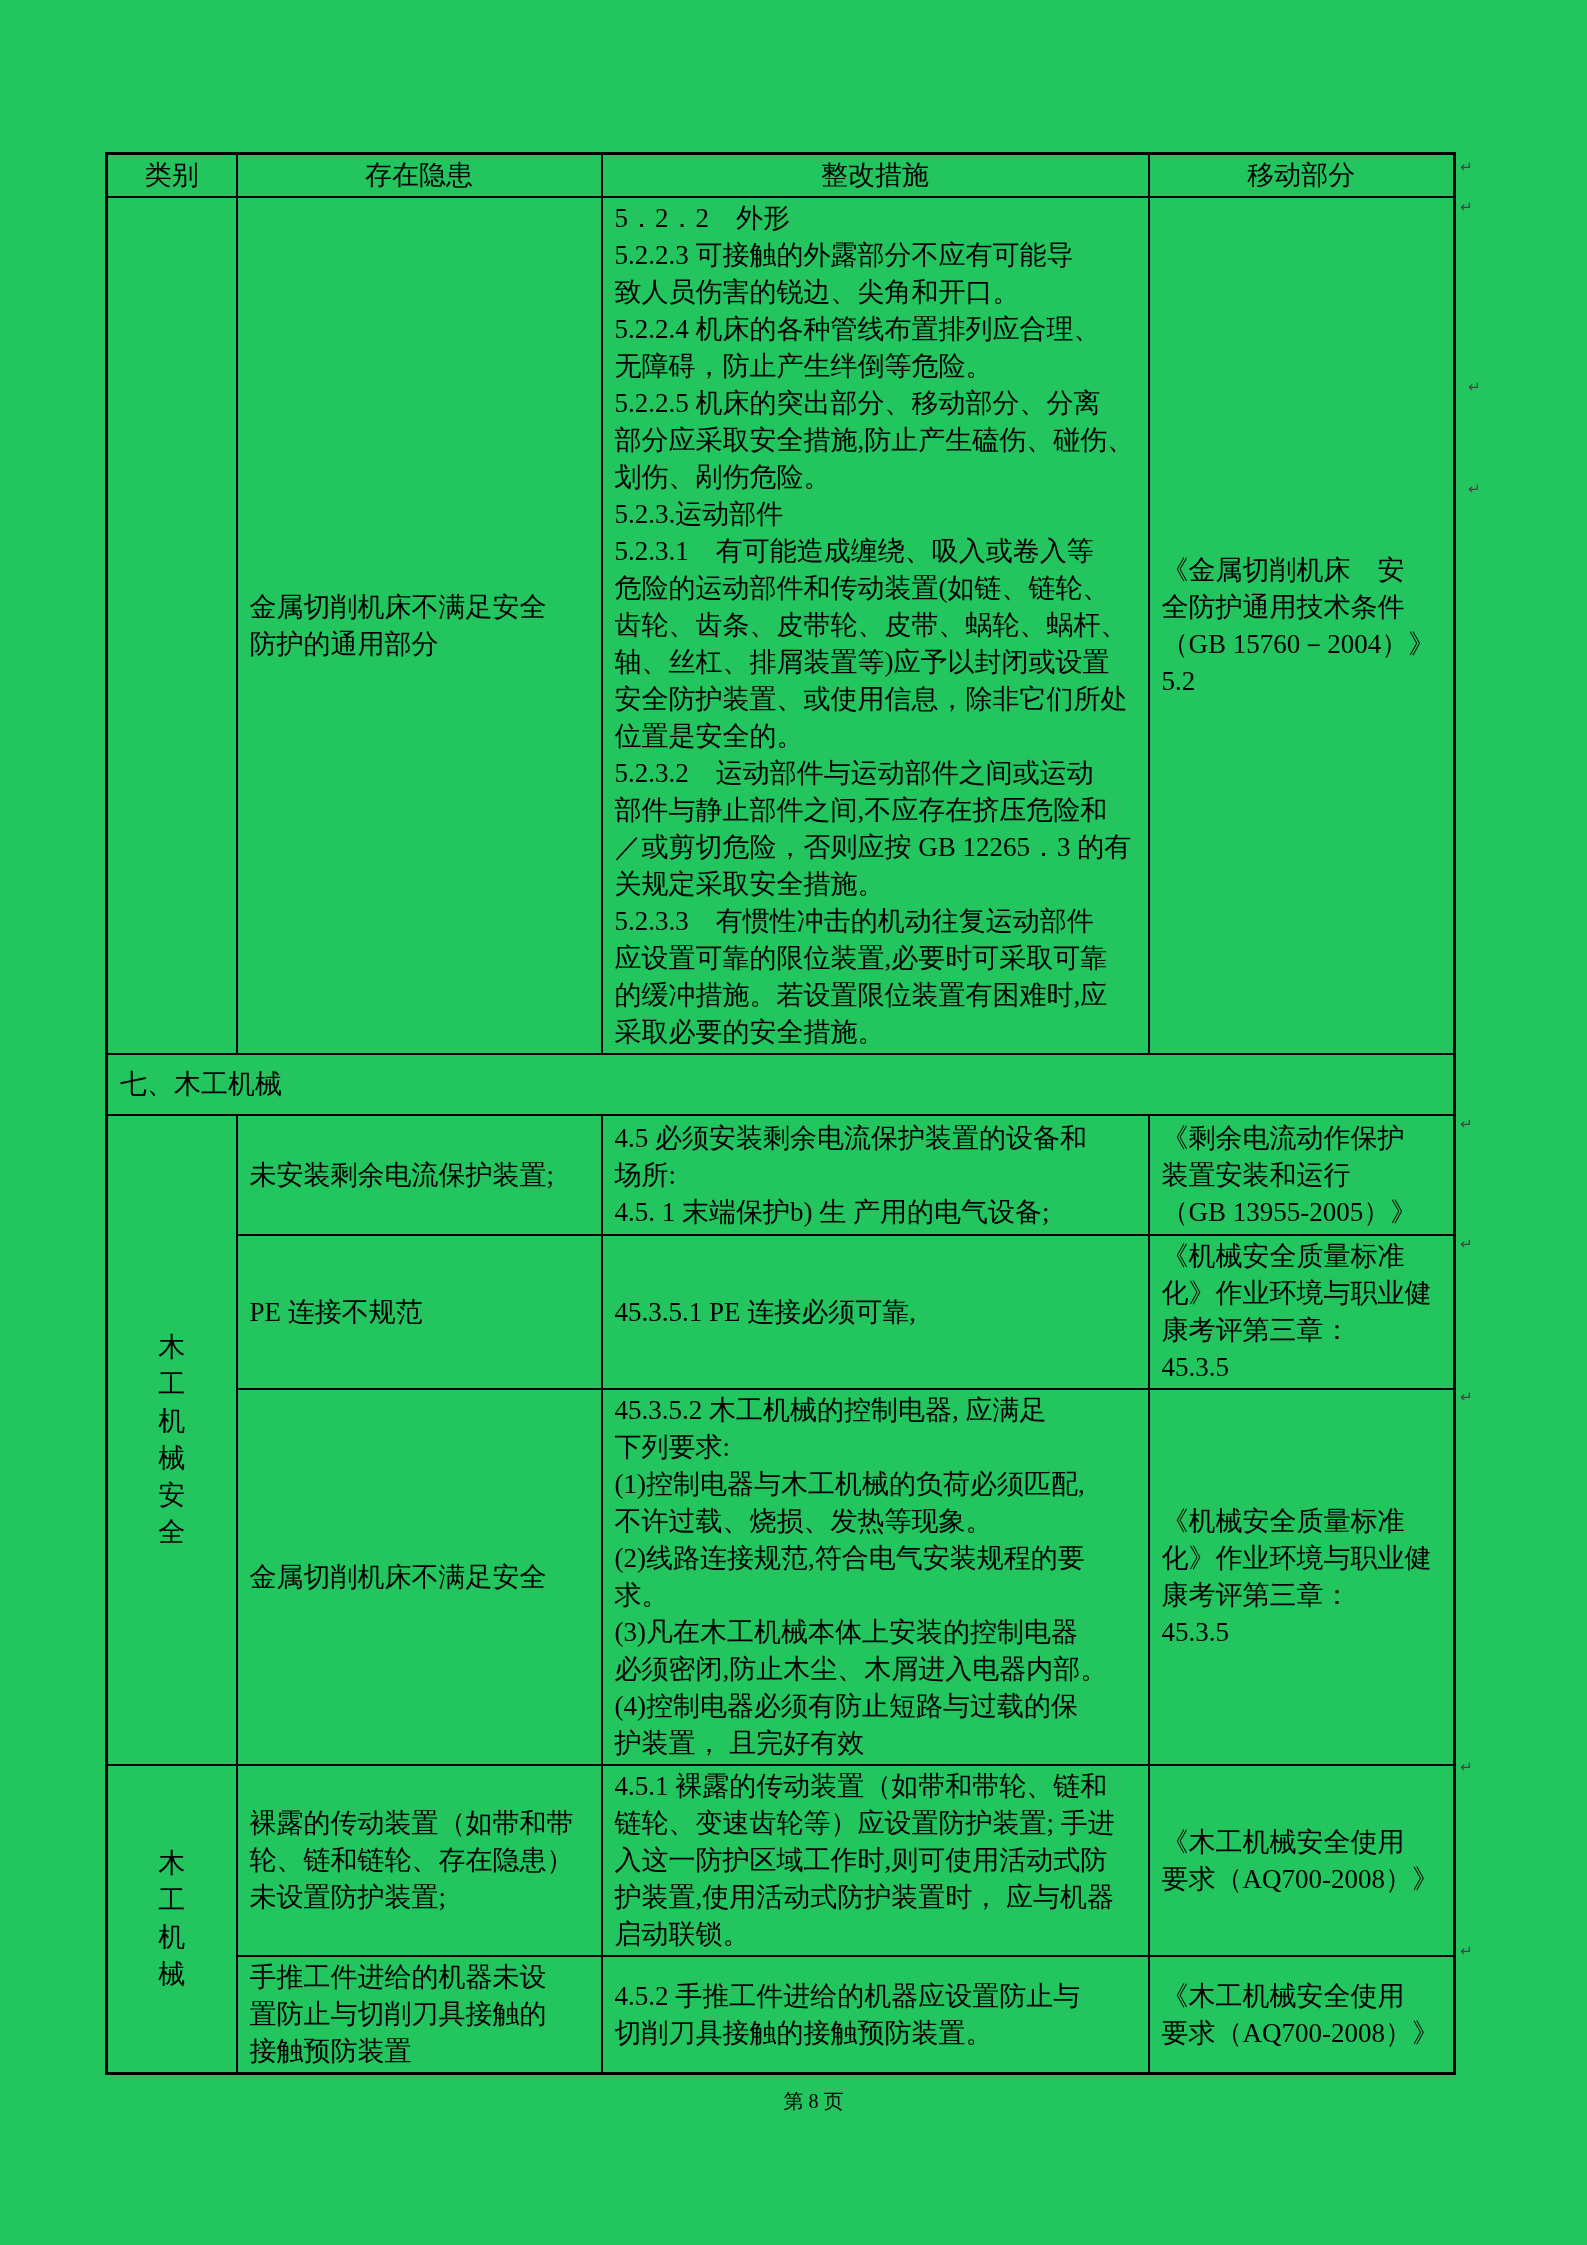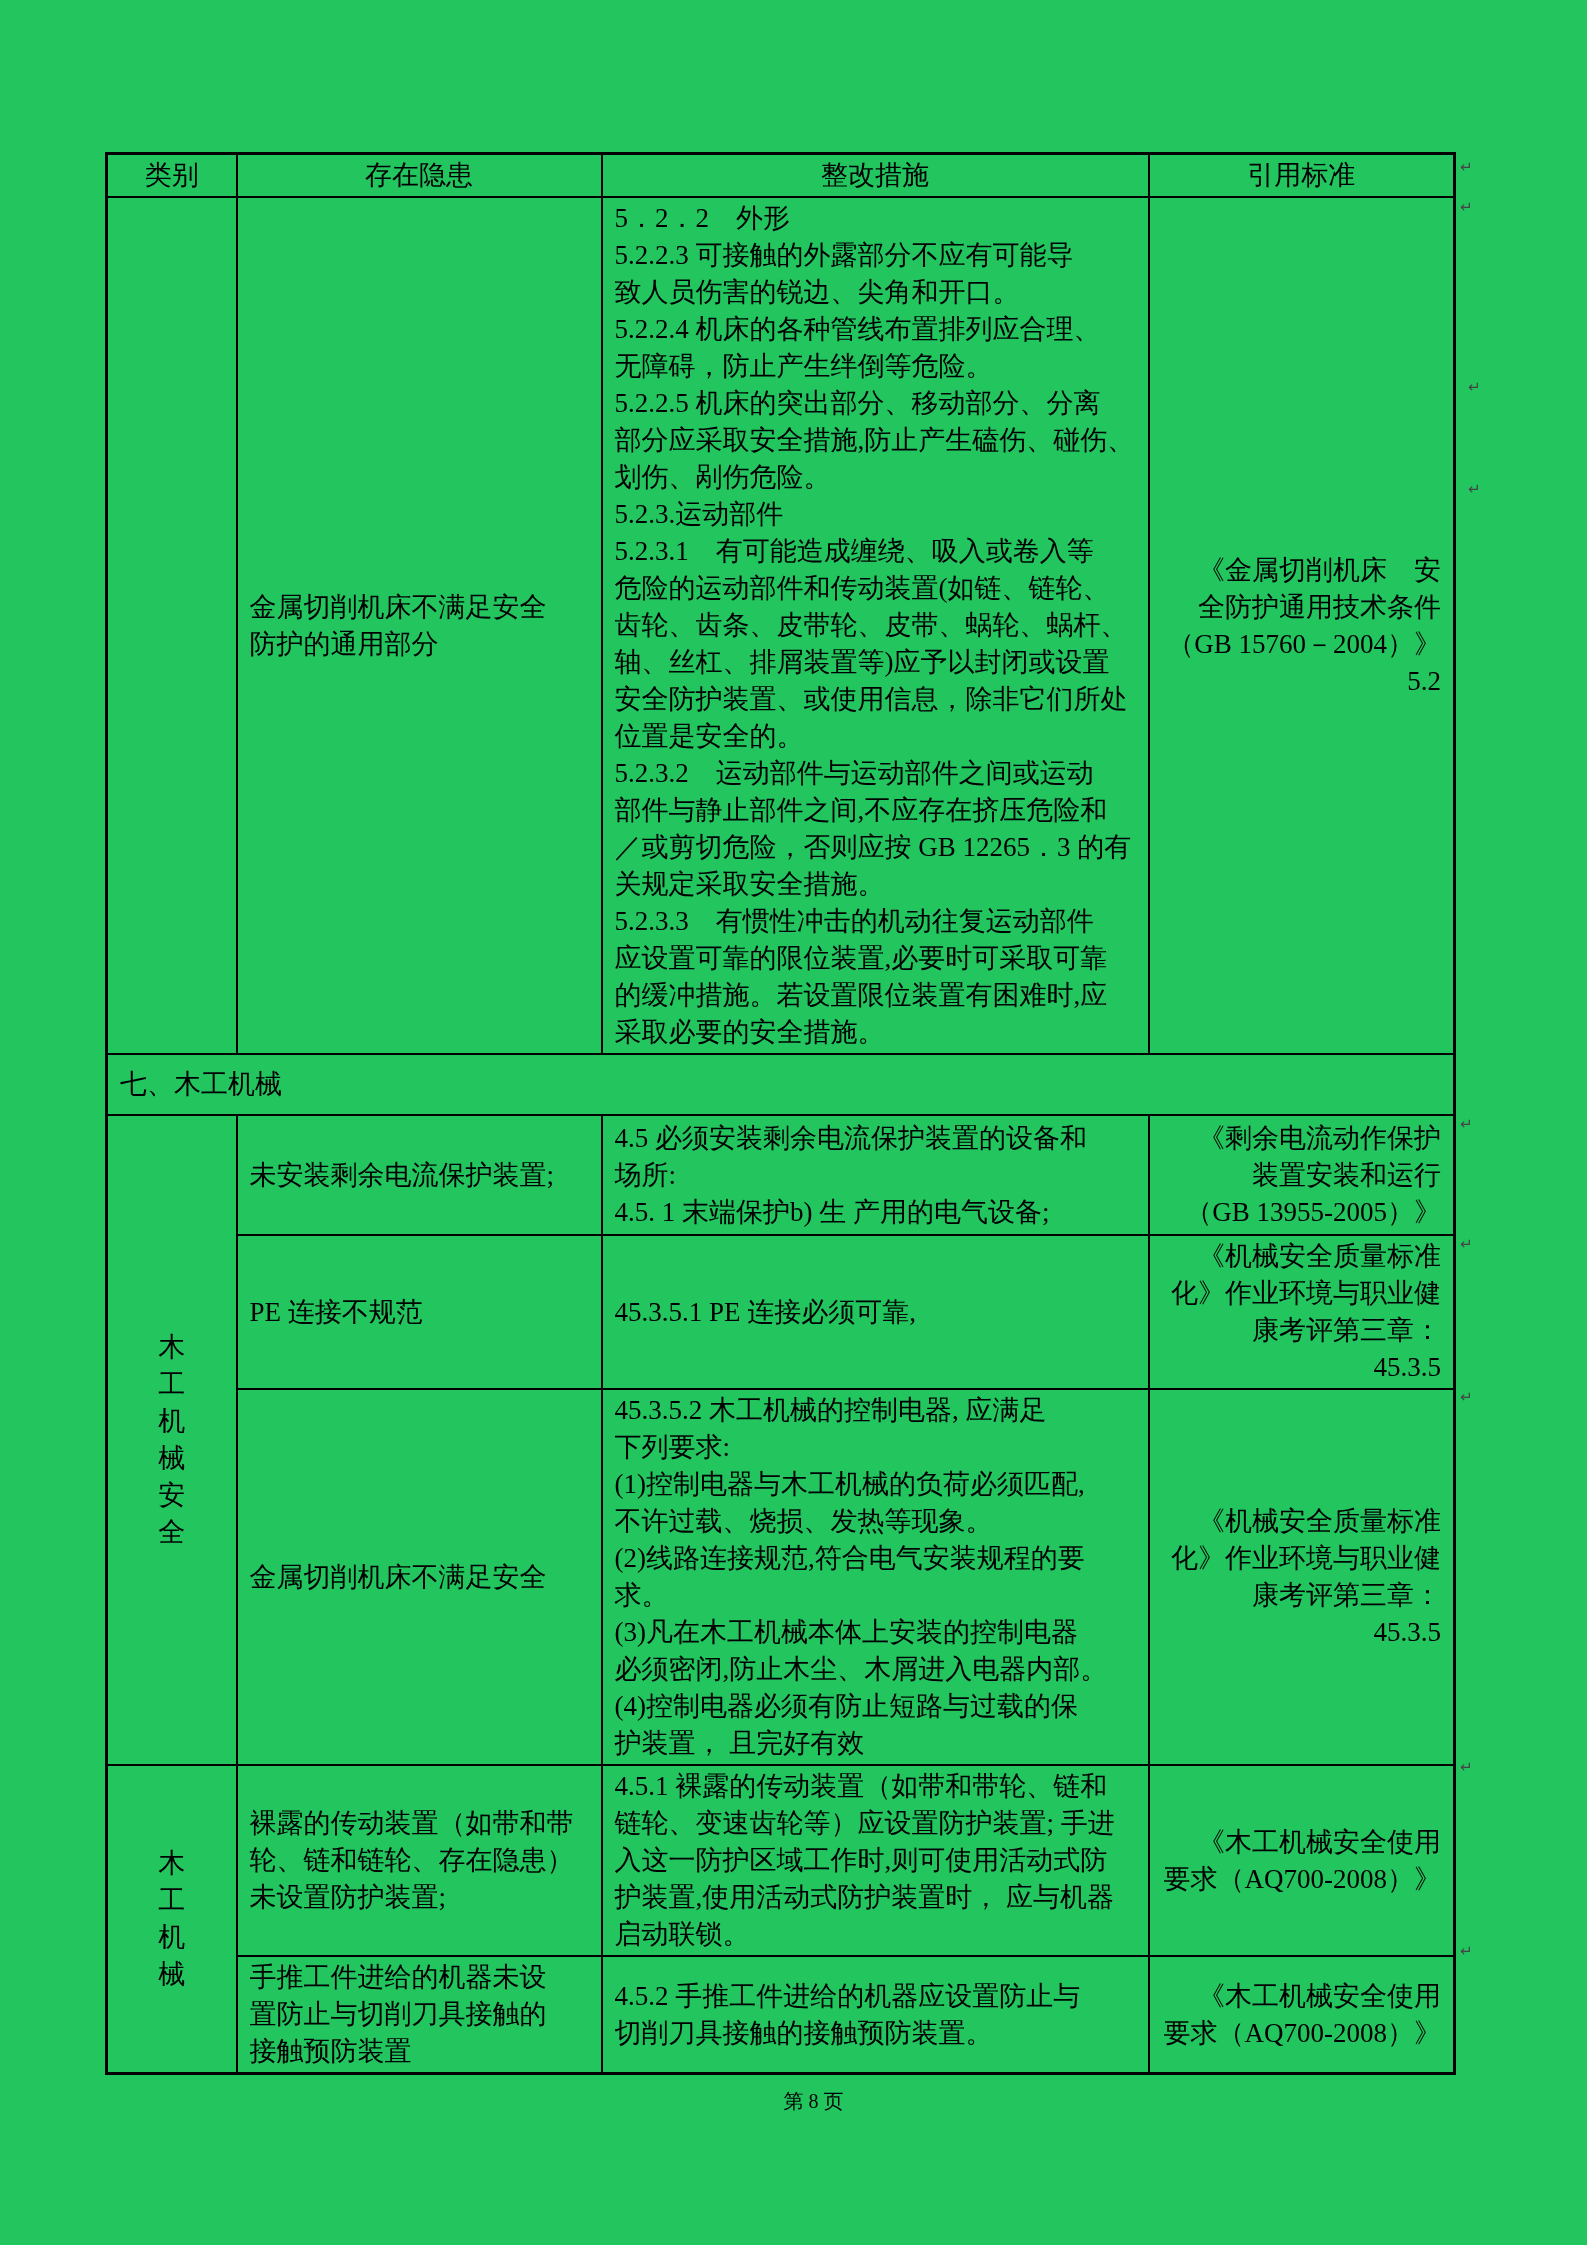--- a/index.html
+++ b/index.html
@@ -27,21 +27,21 @@
     font-weight: normal;
     padding: 2px 12px;
     vertical-align: middle;
     white-space: pre-line;
     overflow: hidden;
   }
   th.hdr { text-align: center; padding: 0 4px; }
   td.cat { text-align: center; padding: 2px 4px; }
   td.hazard { text-align: left; }
   td.measure { text-align: left; border-radius: 21px; }
-  td.ref { text-align: right; padding-left: 16px; }
+  td.ref { text-align: left; padding-left: 16px; }
   td.banner { text-align: left; }
   .footer {
     position: absolute;
     top: 2088px;
     left: 0;
     width: 100%;
     text-align: center;
     font-size: 20px;
     color: #000;
     margin-left: 20px;
@@ -63,21 +63,21 @@
       <col style="width:130px">
       <col style="width:365px">
       <col style="width:547px">
       <col style="width:306px">
     </colgroup>
     <tbody>
         <tr style="height:39px">
       <th class="hdr">类别</th>
       <th class="hdr">存在隐患</th>
       <th class="hdr">整改措施</th>
-      <th class="hdr">引用标准</th>
+      <th class="hdr">移动部分</th>
     </tr>
     <tr style="height:856px">
       <td class="cat"></td>
       <td class="hazard">金属切削机床不满足安全
 防护的通用部分</td>
       <td class="measure">5．2．2　外形
 5.2.2.3 可接触的外露部分不应有可能导
 致人员伤害的锐边、尖角和开口。
 5.2.2.4 机床的各种管线布置排列应合理、
 无障碍，防止产生绊倒等危险。

